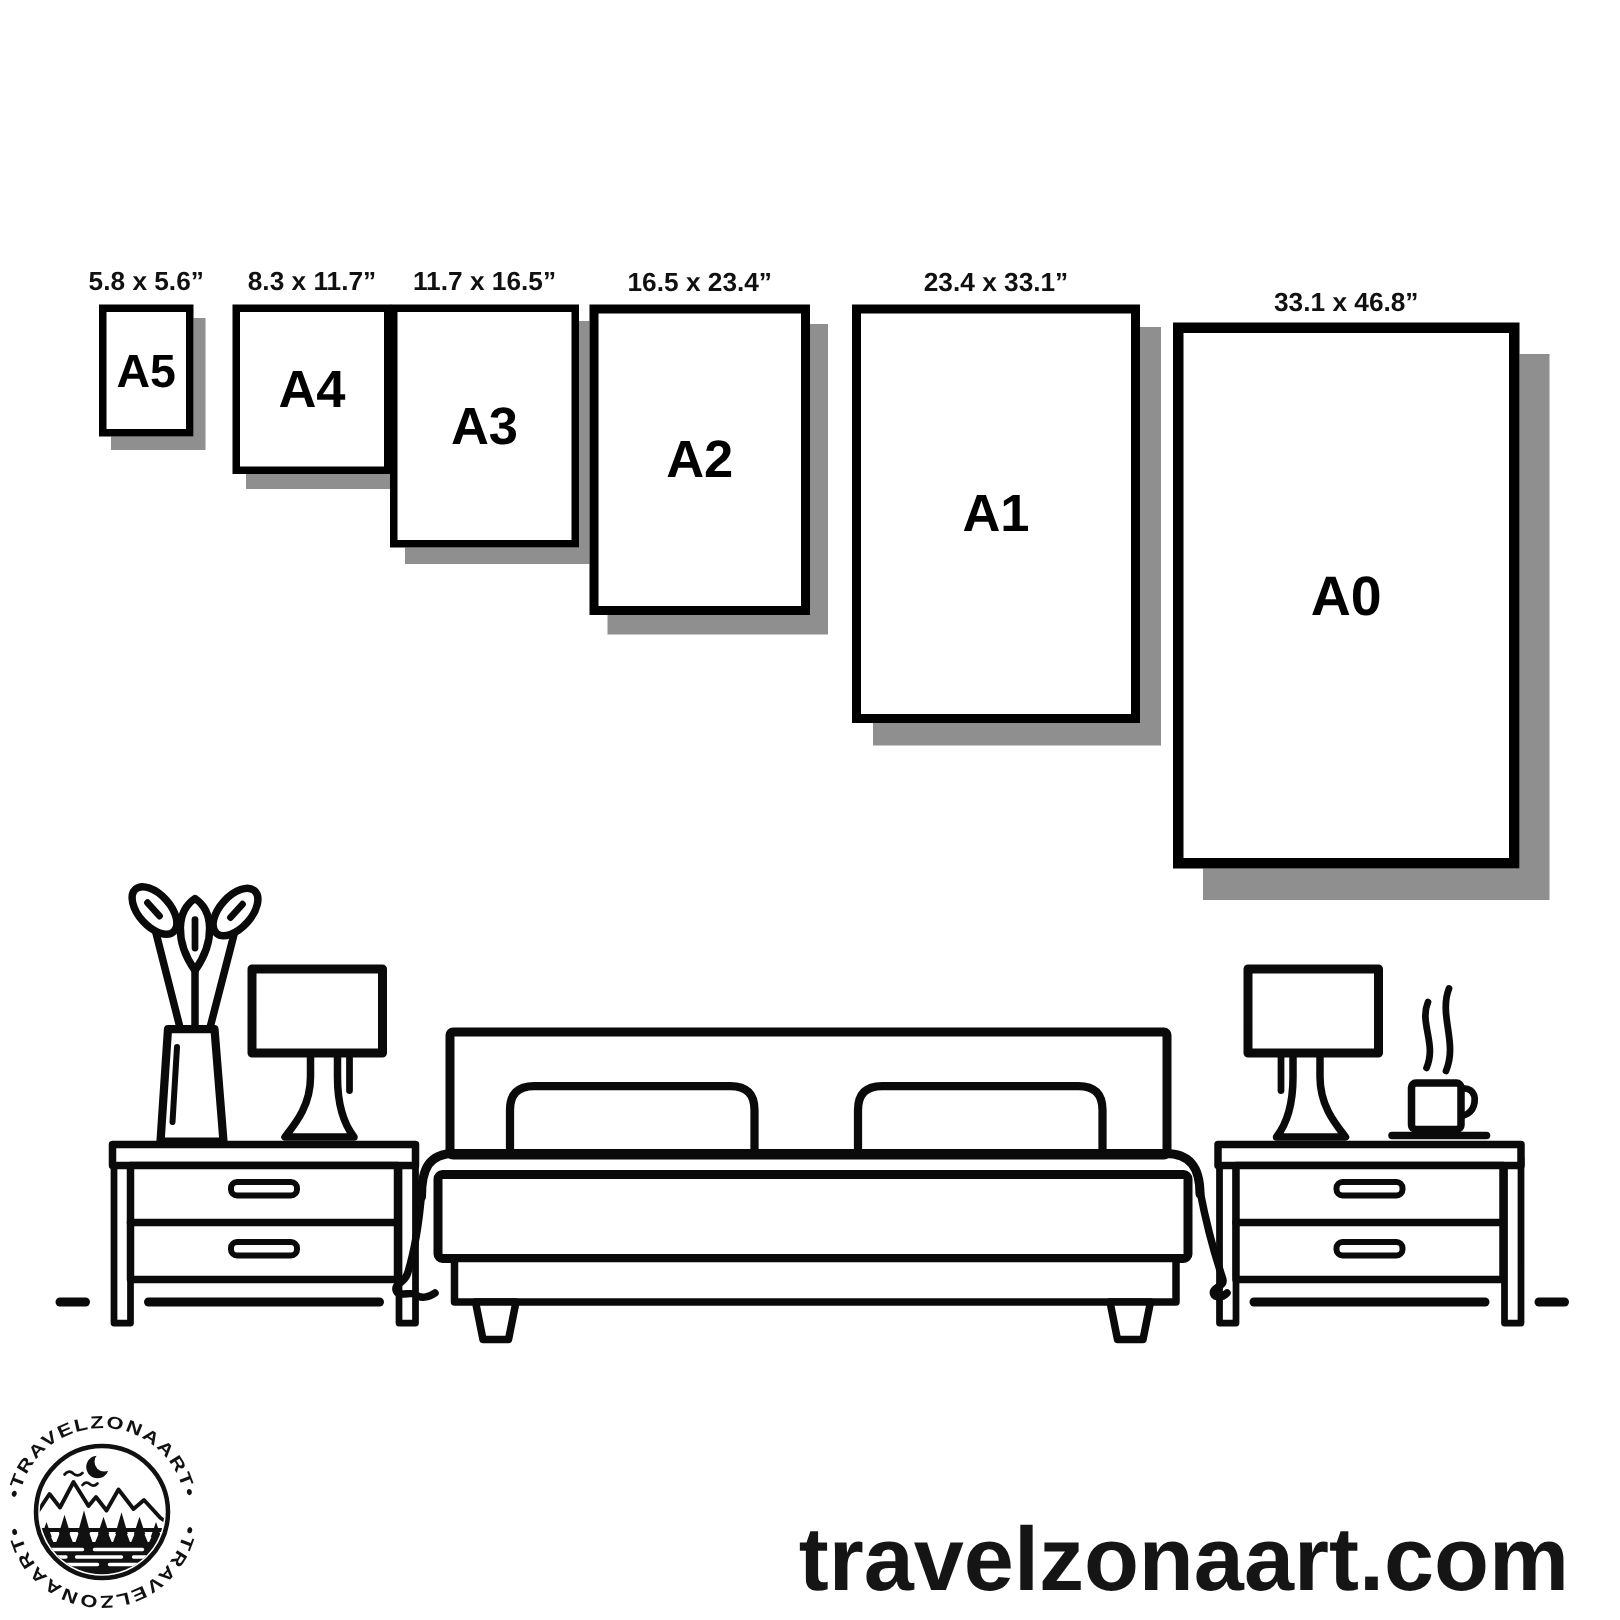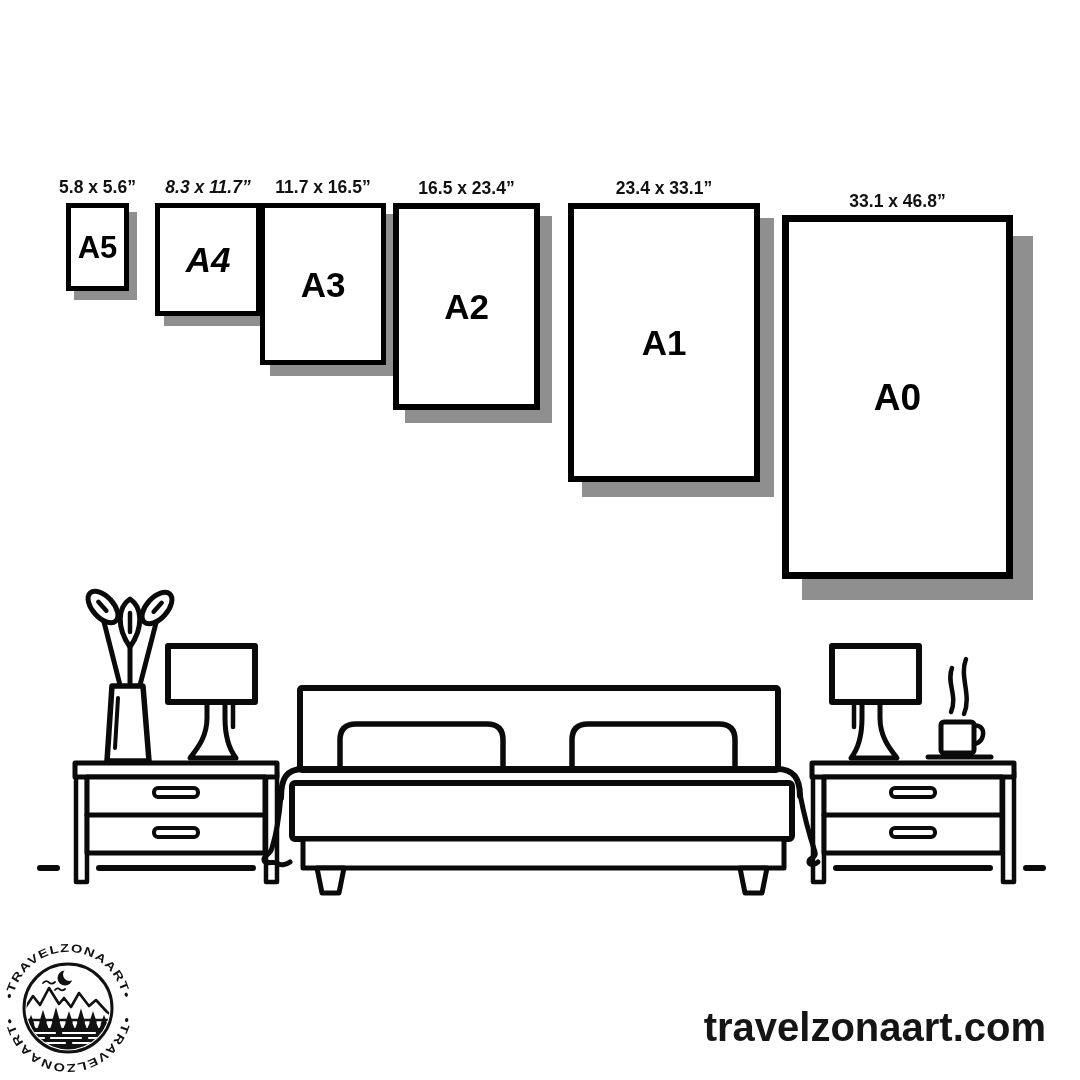--- a/index.html
+++ b/index.html
@@ -16,33 +16,33 @@
   .frame{
     position:absolute; top:203px; background:#fff; border:5px solid #000;
     box-sizing:border-box; display:flex; align-items:center; justify-content:center;
   }
   .frame .letter{font-weight:bold; font-size:35px; color:#000; line-height:1;}
   .frame .dim{
     position:absolute; bottom:100%; left:50%; transform:translateX(-50%);
     margin-bottom:10px; font-size:17.5px; font-weight:bold; white-space:nowrap; color:#111;
   }
   .f-a5{left:66px;  width:63px;  height:88px;  box-shadow:8px 9px 0 var(--sh);}
-  .f-a4{left:155px; width:106px;  height:113px; box-shadow:9px 10px 0 var(--sh);font-style:italic;}
+  .f-a4{left:155px; width:106px;  height:113px; box-shadow:9px 10px 0 var(--sh);}
   .f-a3{left:260px; width:126px; height:162px; box-shadow:10px 11px 0 var(--sh);}
   .f-a2{left:393px; width:147px; height:207px; border-width:6px; box-shadow:12px 13px 0 var(--sh);}
   .f-a1{left:568px; width:192px; height:279px; border-width:6px; box-shadow:14px 15px 0 var(--sh);}
   .f-a0{left:782px; width:231px; height:364px; border-width:7px; box-shadow:20px 21px 0 var(--sh);margin-top:12px;}
   .f-a5 .letter{font-size:31px;}
   .f-a0 .letter{font-size:37px;}
   
   .scene{position:absolute; left:30px; top:575px; width:1020px; height:330px;}
   .logo{position:absolute; left:3px; top:932px; width:130px; height:160px;}
   .website{
     position:absolute; top:1005px; right:34px;
-    font-size:40px; font-weight:bold; letter-spacing:0px; color:#151515;text-align:right;
+    font-size:60px; font-weight:bold; letter-spacing:0px; color:#151515;text-align:right;
   }
 </style>
 </head>
 <body>
 
 <div class="canvas">
 
 
   <div class="frame f-a5">
     <div class="dim">5.8 x 5.6”</div>

